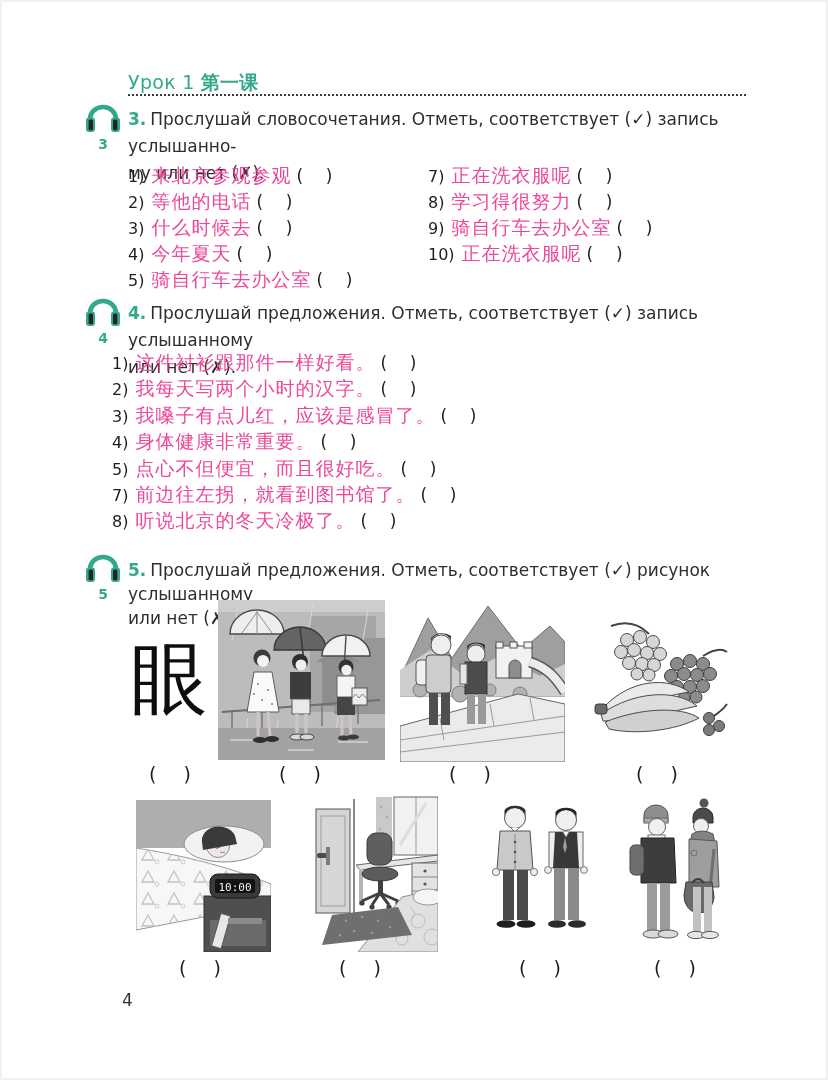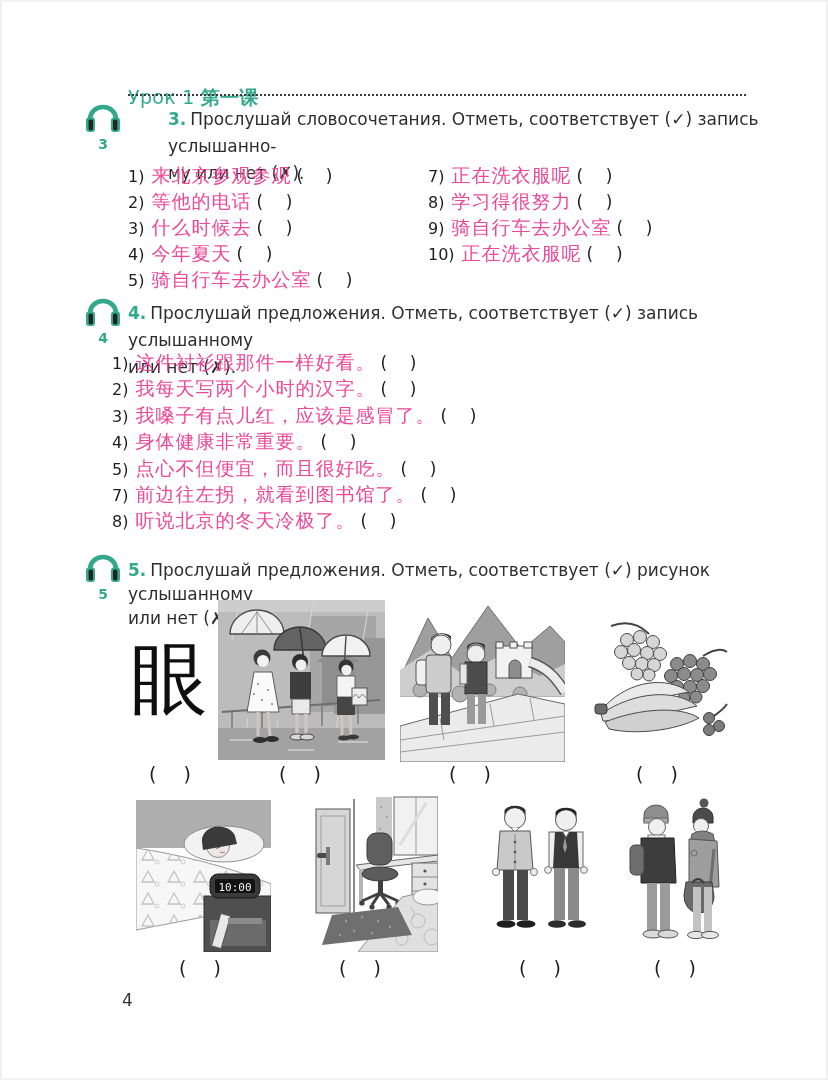--- a/index.html
+++ b/index.html
@@ -3,21 +3,21 @@
 <meta charset="utf-8">
 <style>
   html,body{margin:0;padding:0;}
   body{
     width:828px;height:1080px;position:relative;background:#fdfdfd;
     font-family:"DejaVu Sans",sans-serif;color:#2b2b2b;overflow:hidden;
   }
   .page{position:absolute;inset:0;background:#ffffff;box-shadow:inset 0 0 0 2px #f1f1f1;}
   .abs{position:absolute;}
   
-  .lesson-header{left:128px;top:70px;font-size:19px;color:#33a98c;letter-spacing:.3px;margin-top:15px;}
+  .lesson-header{left:128px;top:70px;font-size:19px;color:#33a98c;letter-spacing:.3px;}
   .lesson-zh{font-weight:bold;font-family:"DejaVu Serif",serif;margin-left:6px;}
   .dotted-rule{left:128px;top:94px;width:618px;height:0;border-bottom:2px dotted #3a3a3a;}
   
   .audio-badge{left:82px;width:42px;text-align:center;}
   .track-num{color:#33a98c;font-weight:bold;font-size:14px;margin-top:-2px;}
   
   .instr{left:128px;width:645px;font-size:17px;line-height:27px;color:#2e2e2e;}
   .instr.tight{line-height:24px;}
   .exnum{color:#33a98c;font-weight:bold;margin-right:4px;}
   
@@ -49,21 +49,21 @@
       <svg width="36" height="30" viewBox="0 0 36 30">
         <path d="M5 21 V15 a13 12 0 0 1 26 0 V21" stroke="#33a98c" stroke-width="4.6" fill="none" stroke-linecap="round"></path>
         <rect x="1" y="13.5" width="9" height="14.5" rx="3" fill="#33a98c"></rect>
         <rect x="3.6" y="15.5" width="4.4" height="10.8" rx="1.6" fill="#23231f"></rect>
         <rect x="26" y="13.5" width="9" height="14.5" rx="3" fill="#33a98c"></rect>
         <rect x="28" y="15.5" width="4.4" height="10.8" rx="1.6" fill="#23231f"></rect>
       </svg>
     </span>
     <div class="track-num">3</div>
   </div>
-  <div class="abs instr" style="top:106px;margin-left:40px;">
+  <div class="abs instr" style="top:106px;">
     <span class="exnum">3.</span><span>Прослушай словосочетания. Отметь, соответствует (✓) запись услышанно-</span><br>
     <span>му или нет (✗).</span>
   </div>
 
   <div class="abs cjk-list" style="left:128px;top:162px;">
     <div class="cjk-item"><span class="inum">1)</span><span class="itext">来北京参观参观</span><span class="blank">(  )</span></div>
     <div class="cjk-item"><span class="inum">2)</span><span class="itext">等他的电话</span><span class="blank">(  )</span></div>
     <div class="cjk-item"><span class="inum">3)</span><span class="itext">什么时候去</span><span class="blank">(  )</span></div>
     <div class="cjk-item"><span class="inum">4)</span><span class="itext">今年夏天</span><span class="blank">(  )</span></div>
     <div class="cjk-item"><span class="inum">5)</span><span class="itext">骑自行车去办公室</span><span class="blank">(  )</span></div>

